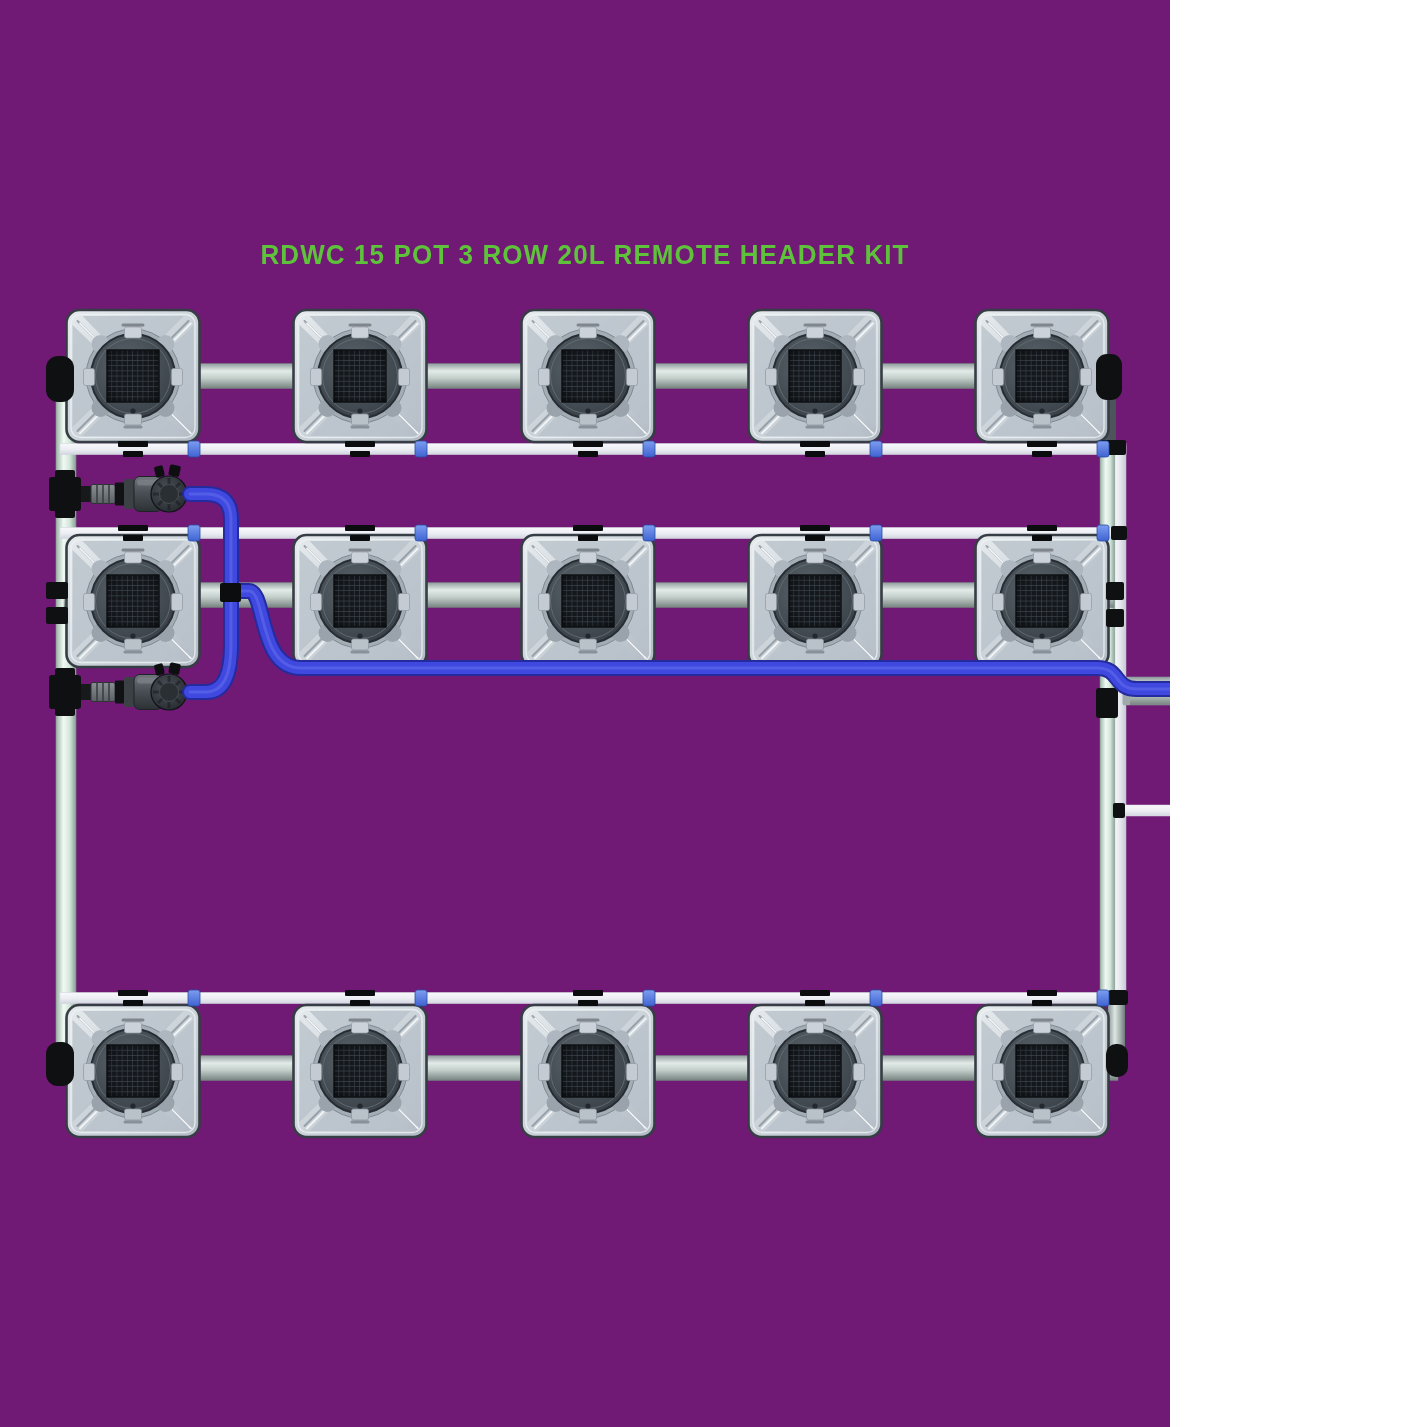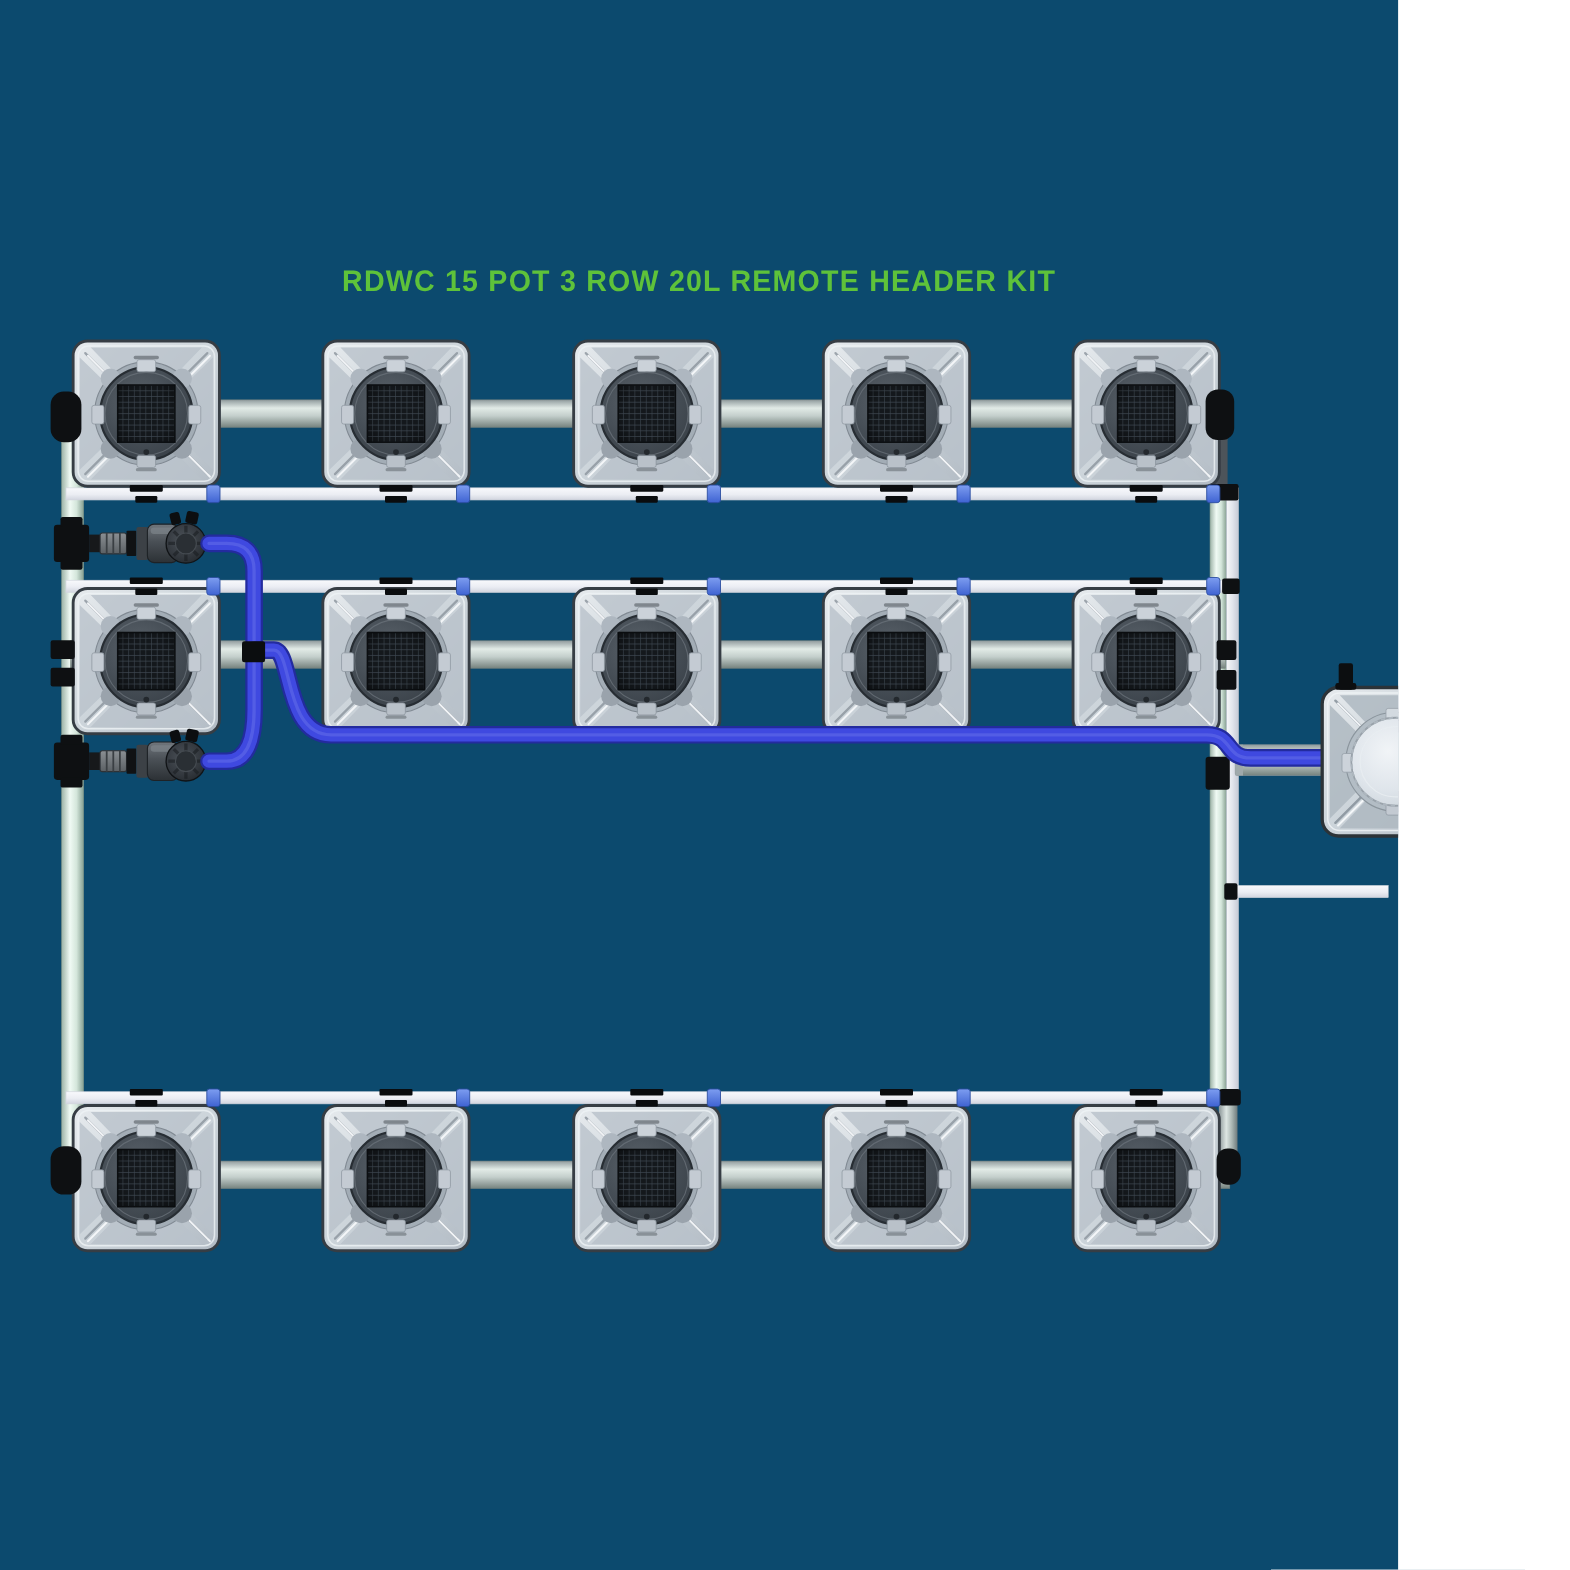--- a/index.html
+++ b/index.html
@@ -1,16 +1,16 @@
 <!DOCTYPE html>
 <html><head>
 <meta charset="utf-8">
 <style>
   html,body{margin:0;padding:0;background:#ffffff;}
-  #canvas{position:relative;width:1271px;height:1427px;background:#0c4a6e;overflow:hidden;
+  #canvas{position:relative;width:1170px;height:1427px;background:#701a75;overflow:hidden;
           font-family:"Liberation Sans",sans-serif;}
   #kit-title{position:absolute;top:240px;left:0;right:0;text-align:center;
              font-weight:bold;font-size:26px;letter-spacing:1.1px;
              font-family:"Liberation Sans",sans-serif;transform:scaleY(1.04);}
   #diagram-svg{position:absolute;left:0;top:0;}
 </style>
 </head>
 <body>
 
 <div id="canvas">

